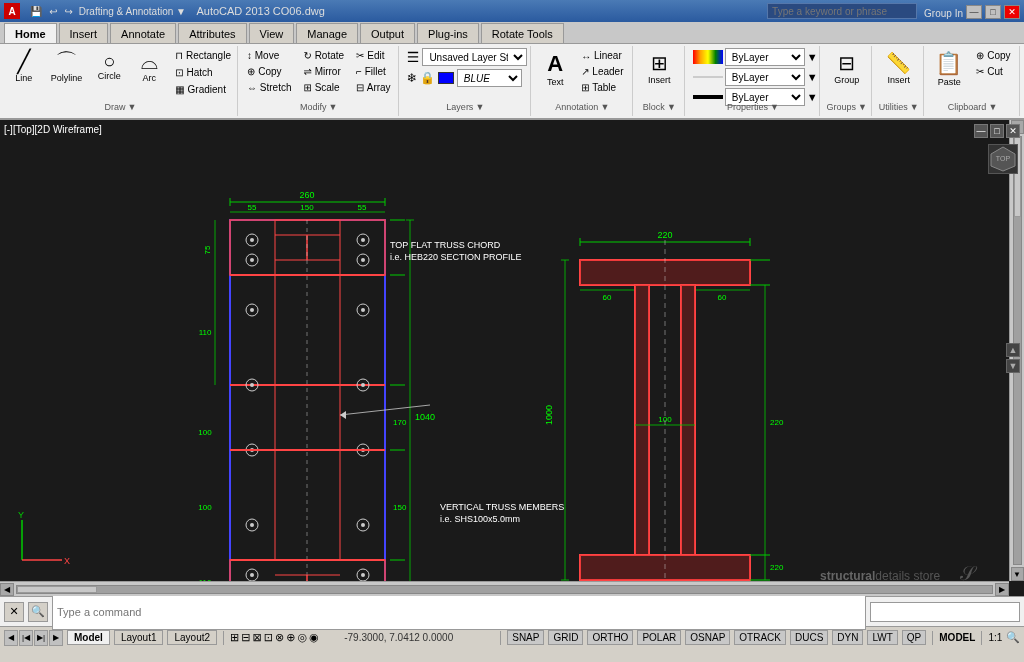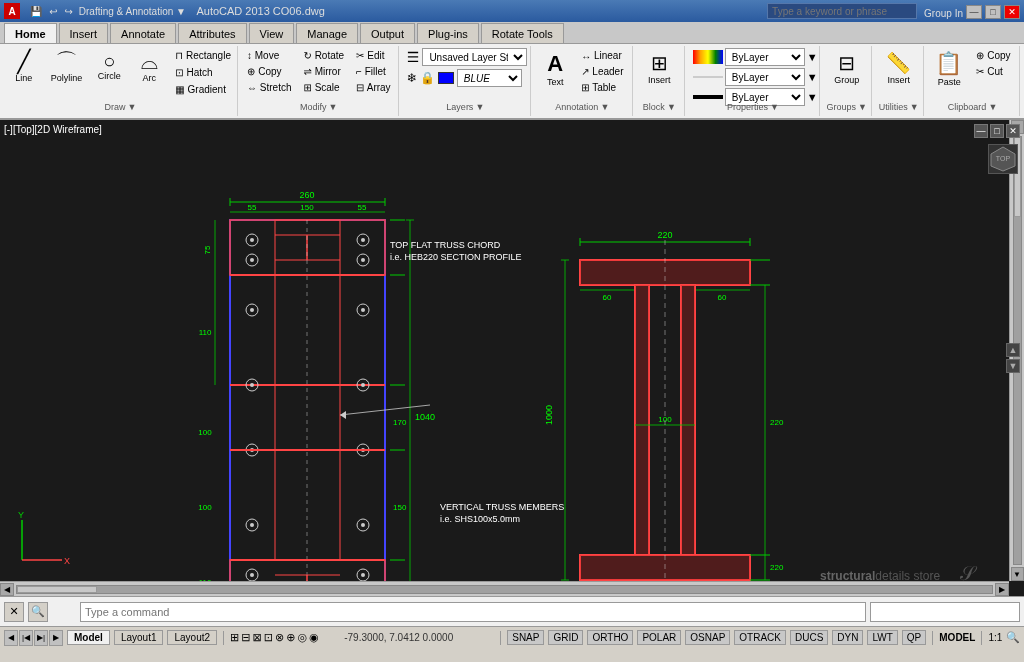--- a/index.html
+++ b/index.html
@@ -177,26 +177,25 @@
       height: 30px;
       background: #f0f0f0;
       border-top: 1px solid #999;
       display: flex;
       align-items: center;
       padding: 0 4px;
       gap: 4px;
     }
     #cmd-input {
       flex: 1;
-      height: 20px;
+      height: 36px;
       border: 1px solid #999;
       font-size: 11px;
       padding: 0 4px;
       background: white;
-      margin-left: 28px;
     }
     .cmd-btn { width: 20px; height: 20px; background: #d4d0c8; border: 1px solid #999; cursor: pointer; display: flex; align-items: center; justify-content: center; font-size: 11px; }
 
     
     #status-bar {
       height: 22px;
       background: #d4d0c8;
       border-top: 1px solid #999;
       display: flex;
       align-items: center;

